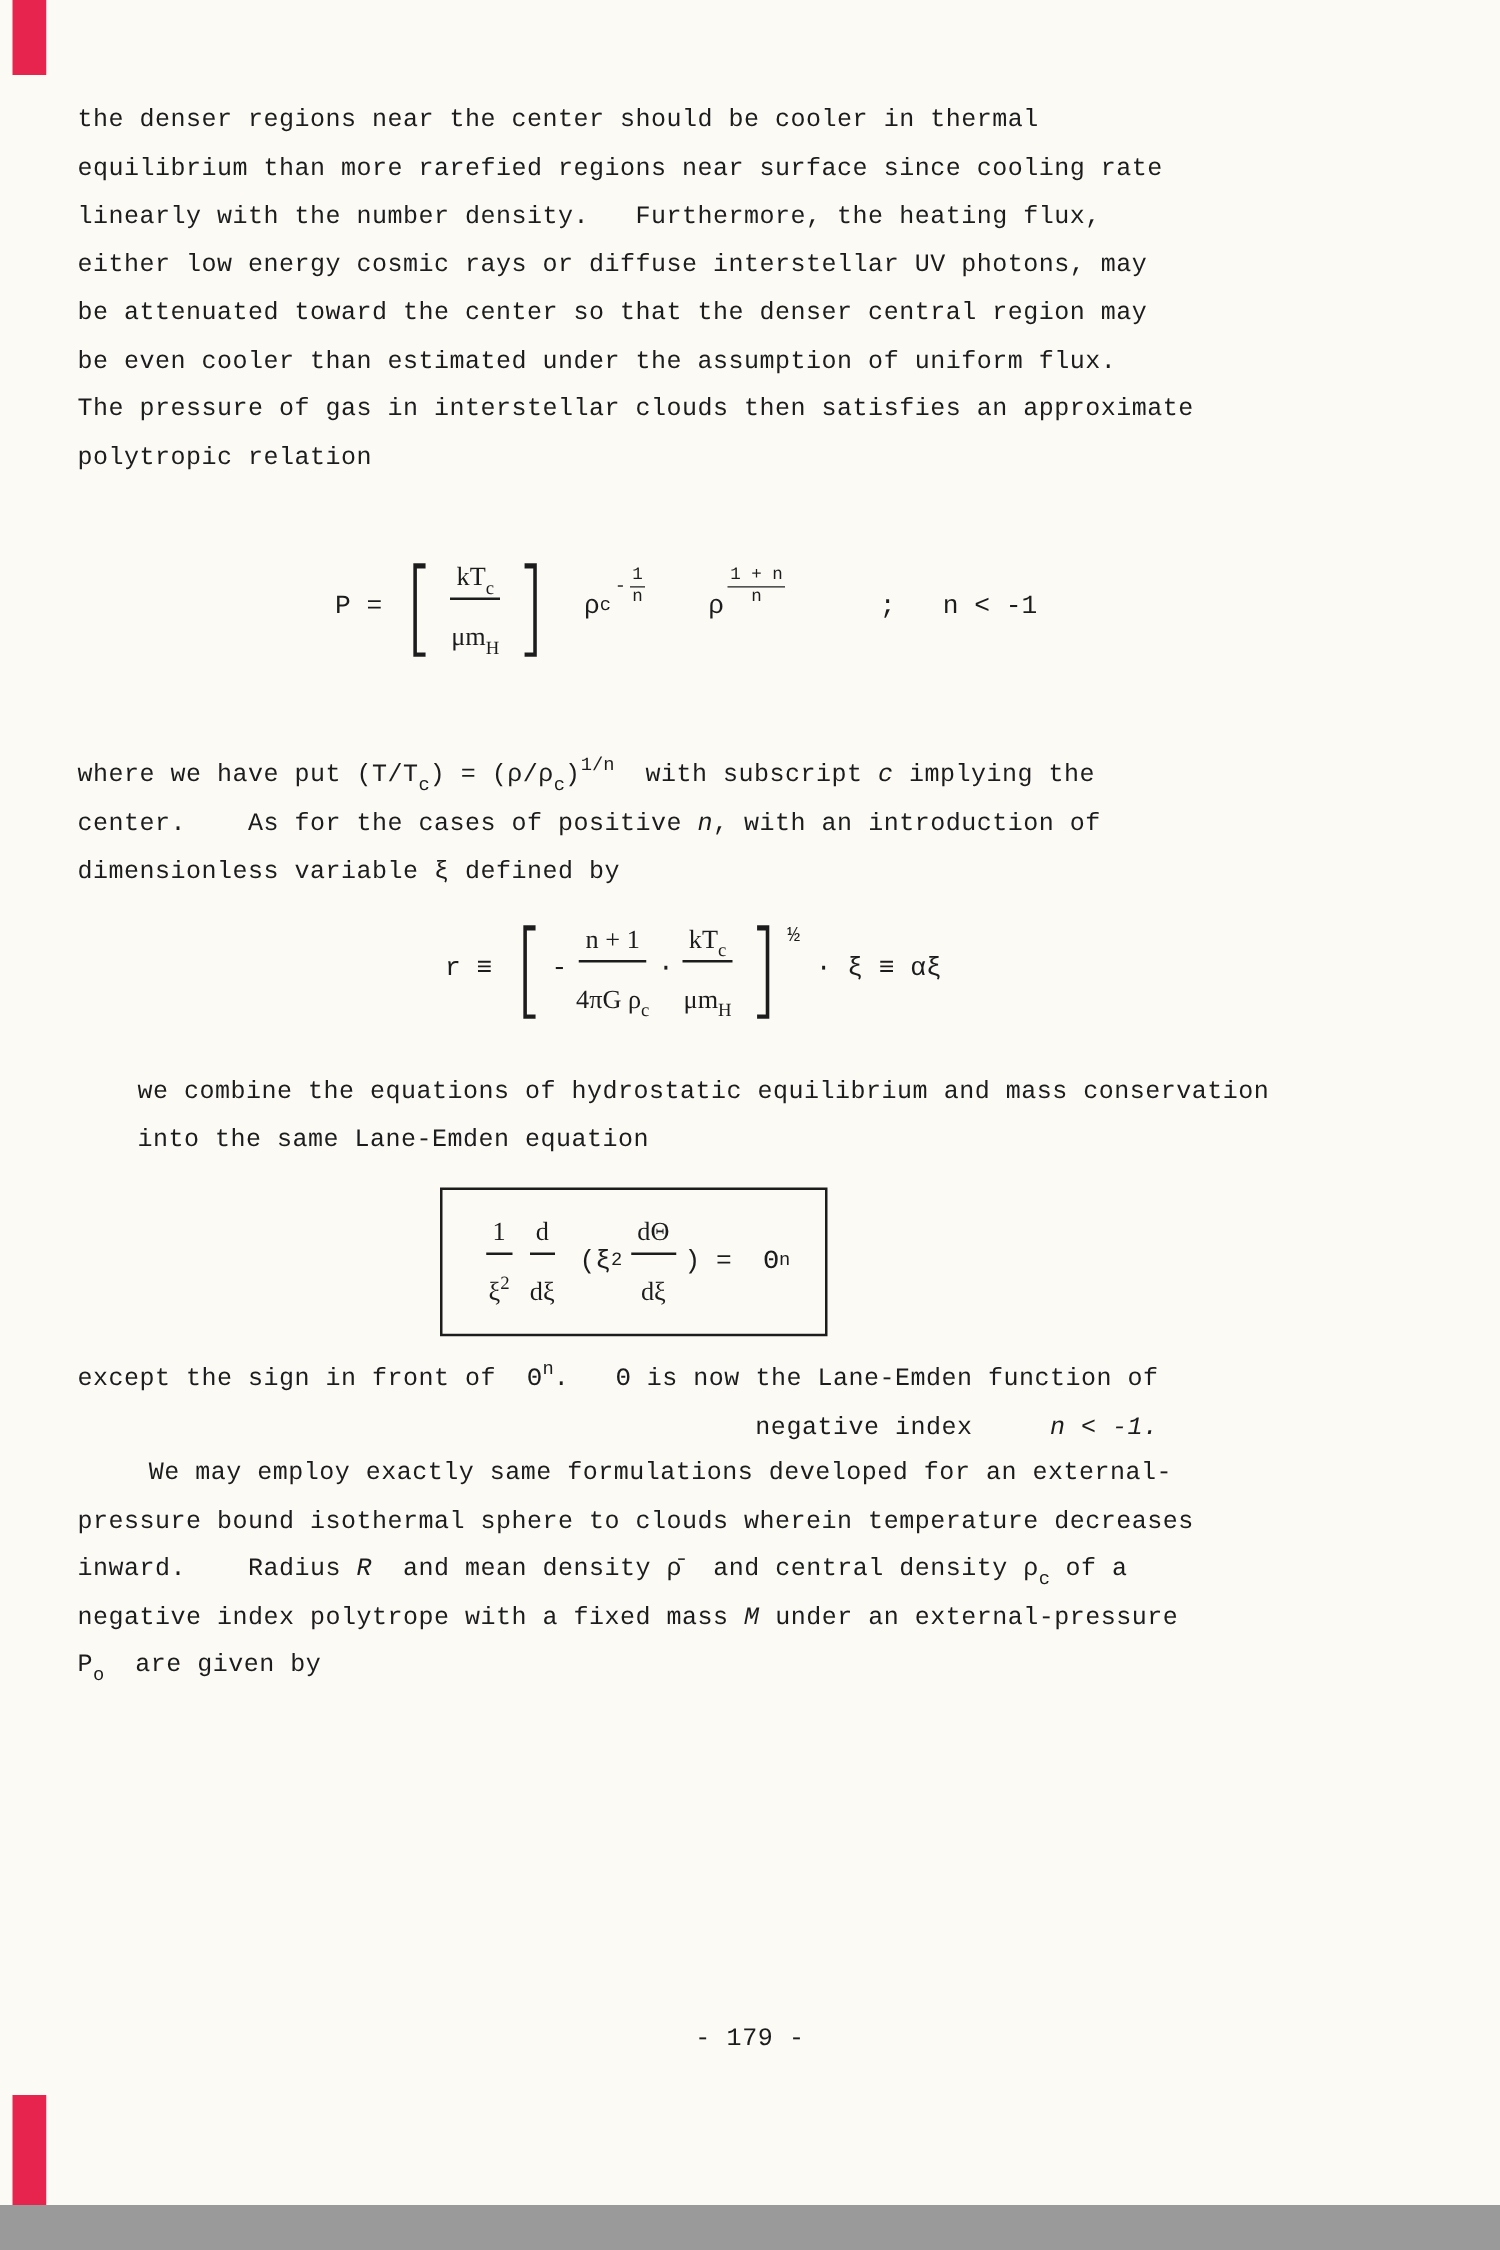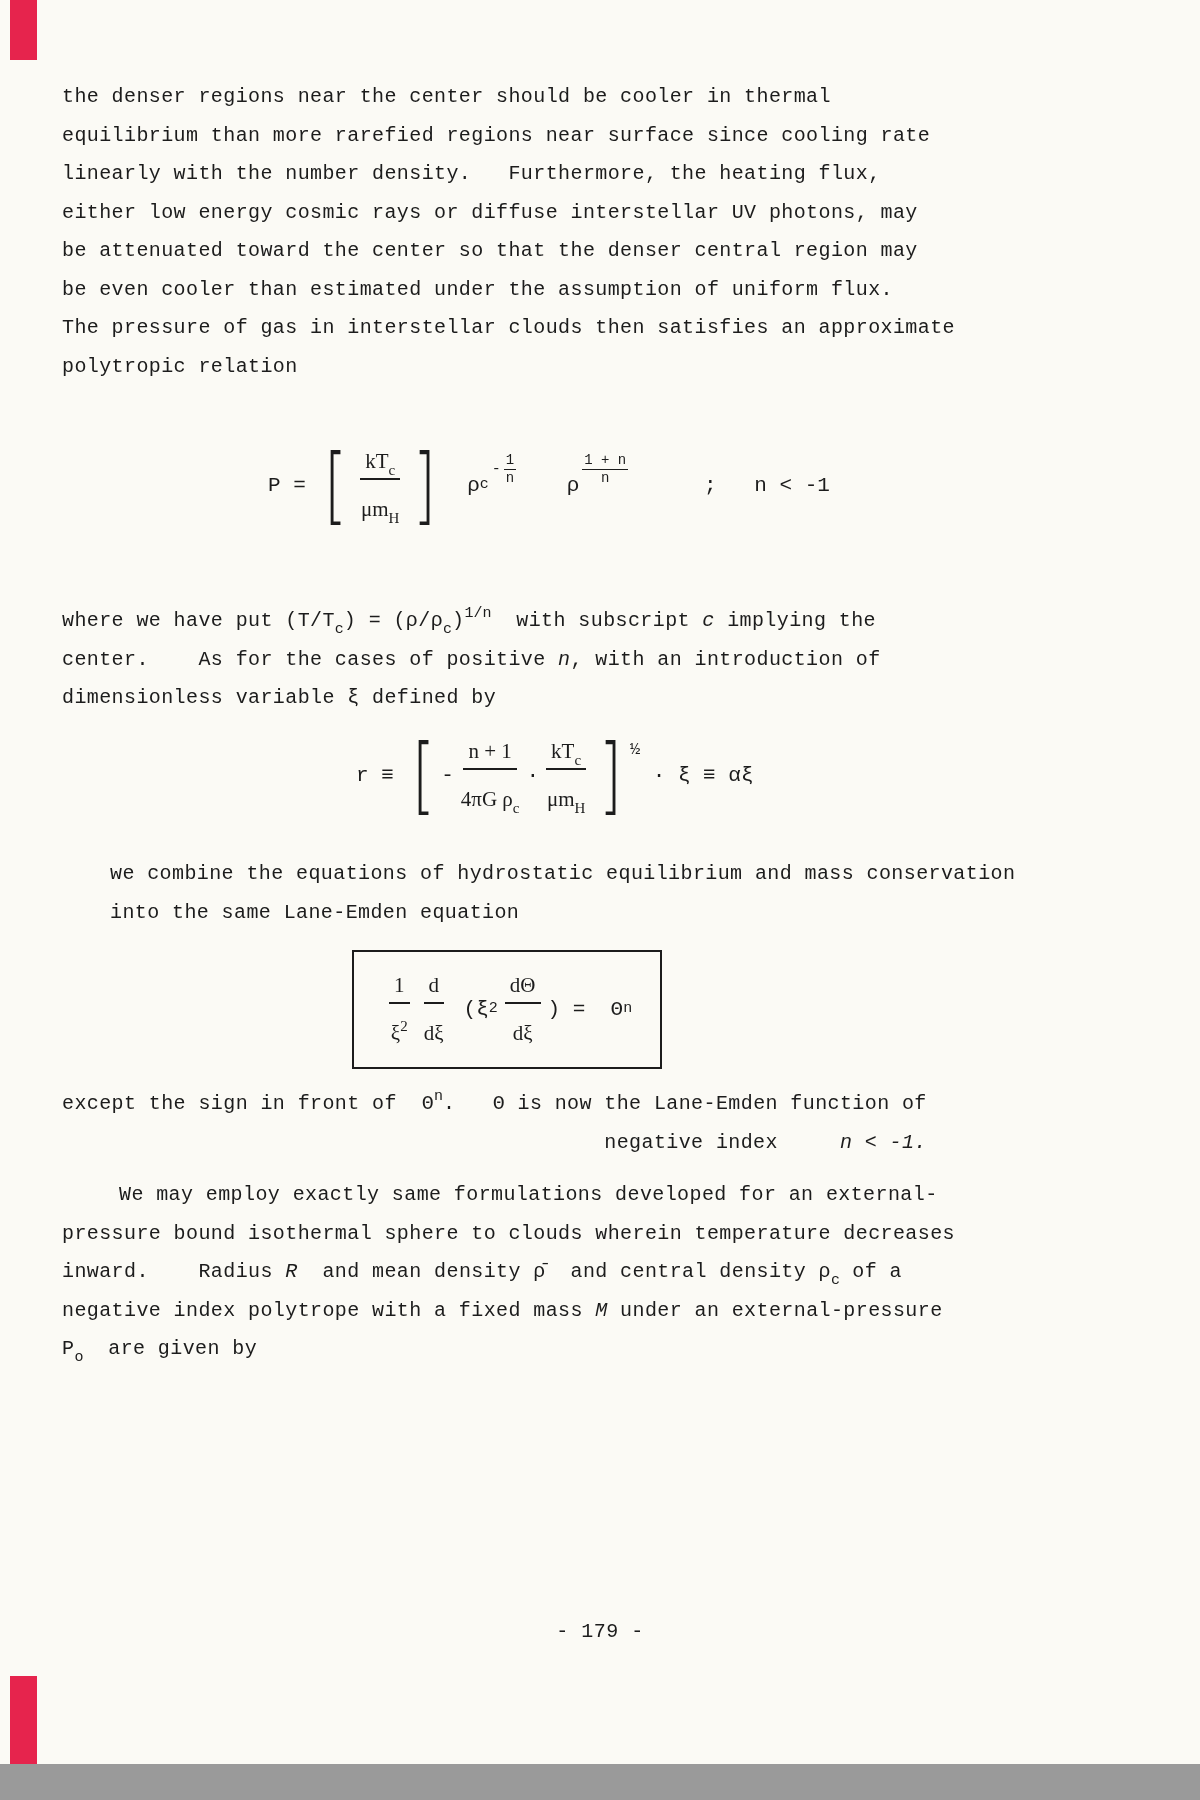--- a/index.html
+++ b/index.html
@@ -151,21 +151,21 @@
       <span>)</span>
       <span> =  Θ</span><span class="sp">n</span>
     </span>
   </div>
 
   <div class="block" style="top:1085px; left:62px;text-align:right;">
     <div class="line"><span>except the sign in front of  Θ</span><span class="sp">n</span><span>.   Θ is now the Lane-Emden function of</span></div>
     <div class="line"><span>negative index     </span><span class="it">n &lt; -1.</span></div>
   </div>
 
-  <div class="block" style="top:1160px; left:62px;margin-top:16px;">
+  <div class="block" style="top:1160px; left:62px;">
     <div class="line indent">We may employ exactly same formulations developed for an external-</div>
     <div class="line">pressure bound isothermal sphere to clouds wherein temperature decreases</div>
     <div class="line"><span>inward.    Radius </span><span class="it">R</span><span>  and mean density </span><span>ρ̄</span><span>  and central density </span><span>ρ</span><span class="sb">c</span><span> of a</span></div>
     <div class="line"><span>negative index polytrope with a fixed mass </span><span class="it">M</span><span> under an external-pressure</span></div>
     <div class="line"><span>P</span><span class="sb">o</span><span>  are given by</span></div>
   </div>
 
   <div class="block footer-line" style="top:1620px; left:0;">- 179 -</div>
 
 </div>

